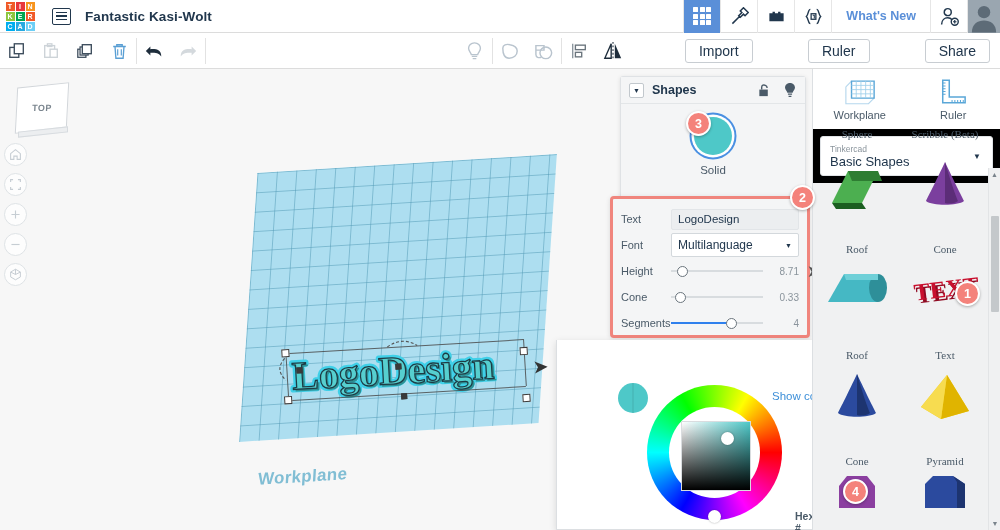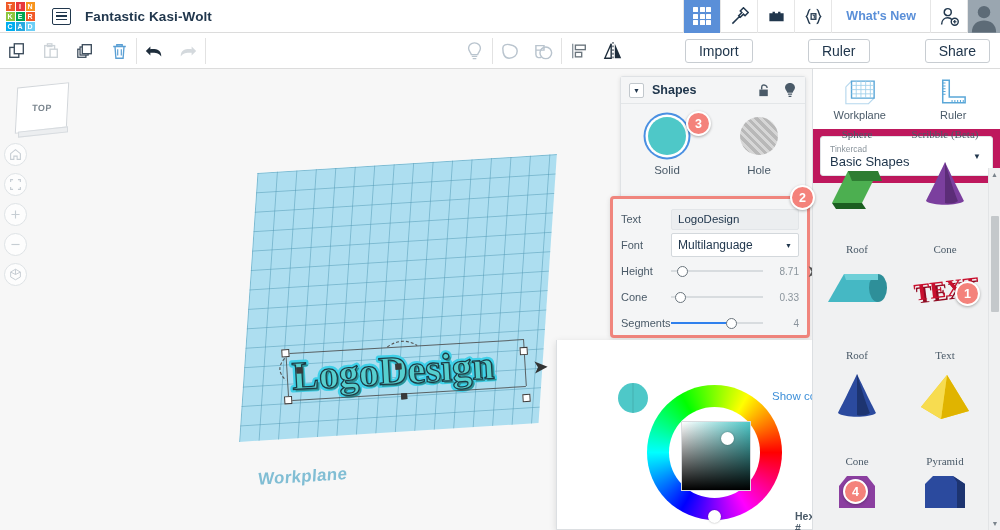--- a/index.html
+++ b/index.html
@@ -229,21 +229,21 @@
   .rightpanel {
     position: absolute; left: 812px; top: 69px; width: 188px; height: 461px;
     background: #f0f1f2; border-left: 1px solid #dcdfe2;
   }
   .rp-tools { height: 60px; display: flex; background: #fff; }
   .rp-tool {
     flex: 1; display: flex; flex-direction: column; align-items: center; justify-content: center;
     gap: 4px; cursor: pointer; color: #5aa7d8;
   }
   .rp-tool label { font-size: 11px; color: #4a5a68; cursor: pointer; }
-  .rp-dd-wrap { padding: 7px; background: #be185d; }
+  .rp-dd-wrap { padding: 7px; background: #000000; }
   .rp-dd {
     background: #fff; border: 1px solid #e0e3e6; border-radius: 3px; height: 40px;
     padding: 3px 9px; display: flex; flex-direction: column; justify-content: center; cursor: pointer;
     position: relative; box-shadow: 0 1px 2px rgba(0,0,0,.05);
   }
   .rp-dd .sub { font-size: 8.5px; color: #8a949c; }
   .rp-dd .main { font-size: 13px; color: #21374d; }
   .rp-dd .cv { position: absolute; right: 11px; top: 15px; font-size: 8px; color: #21374d; }
   .shapegrid {
     position: absolute; left: 0; top: 51px; width: 176px; height: 410px;
@@ -519,26 +519,20 @@
         </svg>
       </div>
     </div>
     <div class="sp-body">
       <div class="sp-opt">
         <div class="swatch-wrap">
             <div class="swatch solid"></div>
           </div>
         <label>Solid</label>
       </div>
-      <div class="sp-opt">
-        <div class="swatch-wrap">
-            <div class="swatch hole"></div>
-          </div>
-        <label>Hole</label>
-      </div>
     </div>
   </div>
 
   <div class="textpanel">
     <div class="tp-row">
       <div class="tp-label">Text</div>
       <div class="tp-input">LogoDesign</div>
     </div>
     <div class="tp-row">
       <div class="tp-label">Font</div>

